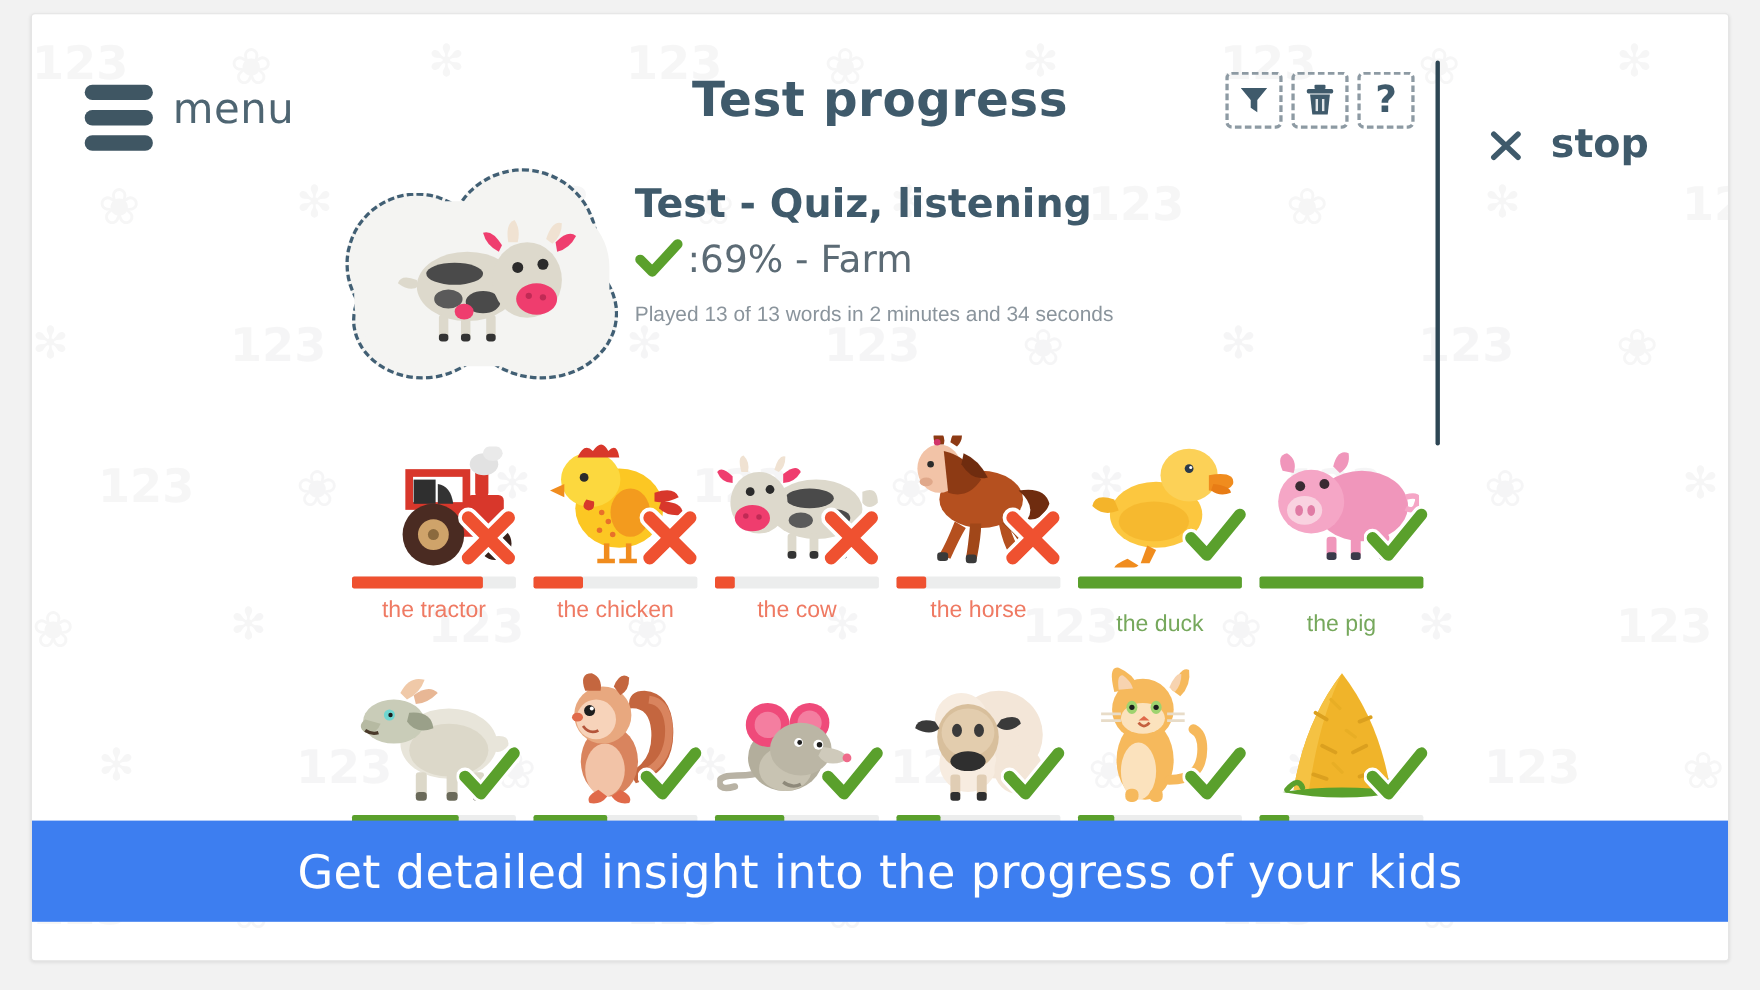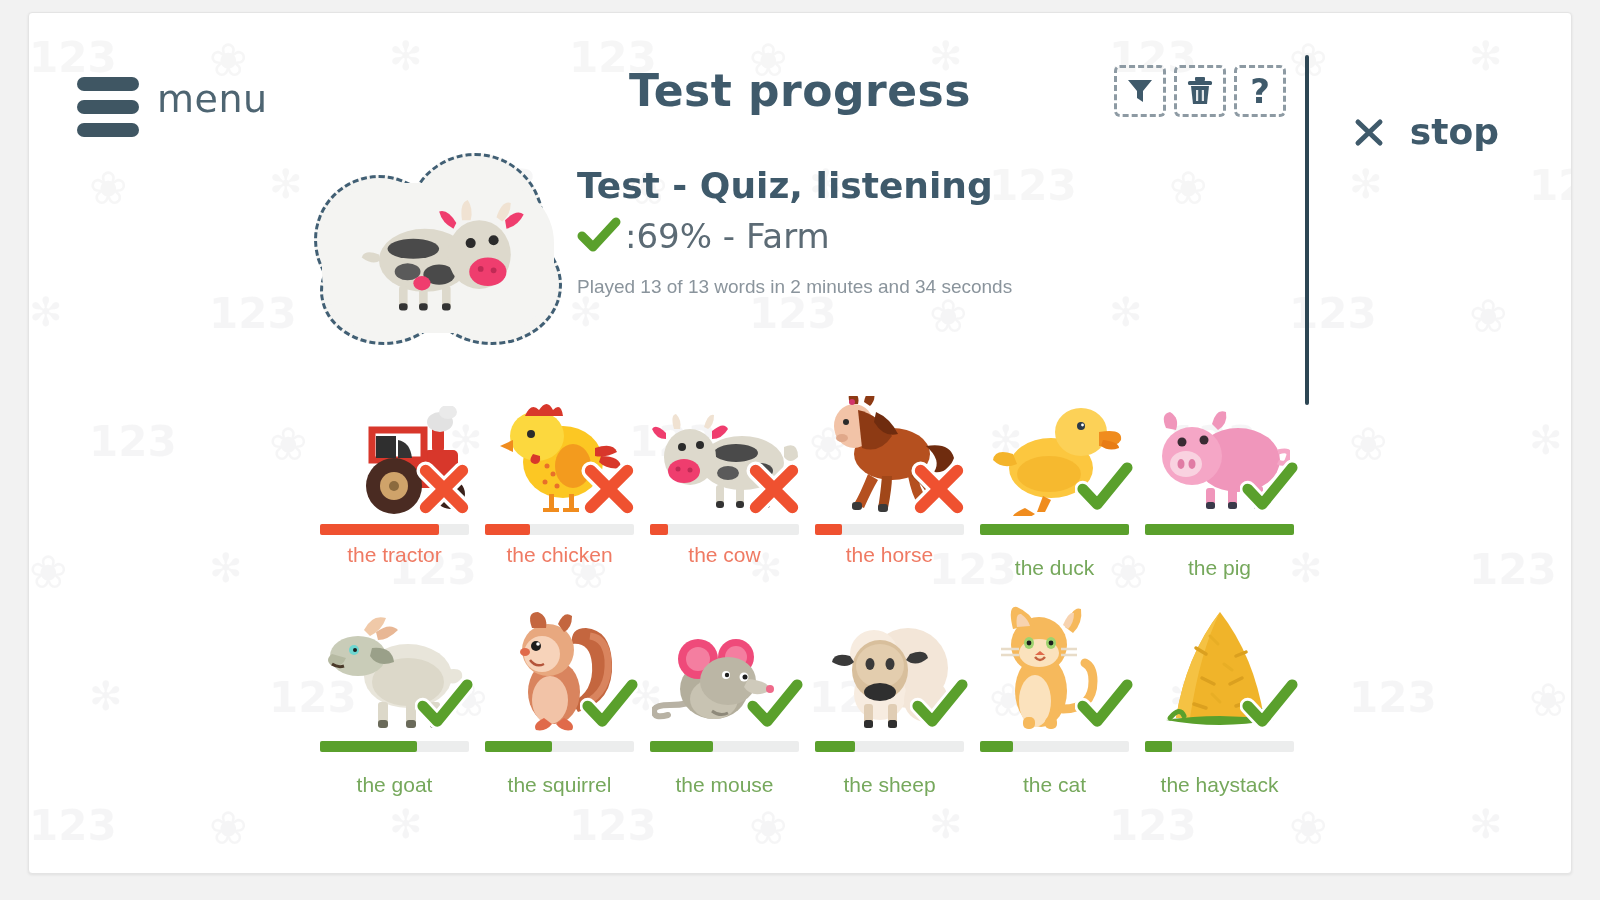--- a/index.html
+++ b/index.html
@@ -697,14 +697,17 @@
 </svg>
           </div>
         </div>
         <div class="bar-track">
           <div class="bar-fill ok" style="width: 18%;"></div>
         </div>
         <div class="word ok">the haystack</div>
       </div>
     </div>
 
+  <div id="banner">
+    <span id="banner-text">Get detailed insight into the progress of your kids</span>
+  </div>
 
 </div>
 
 </body></html>

